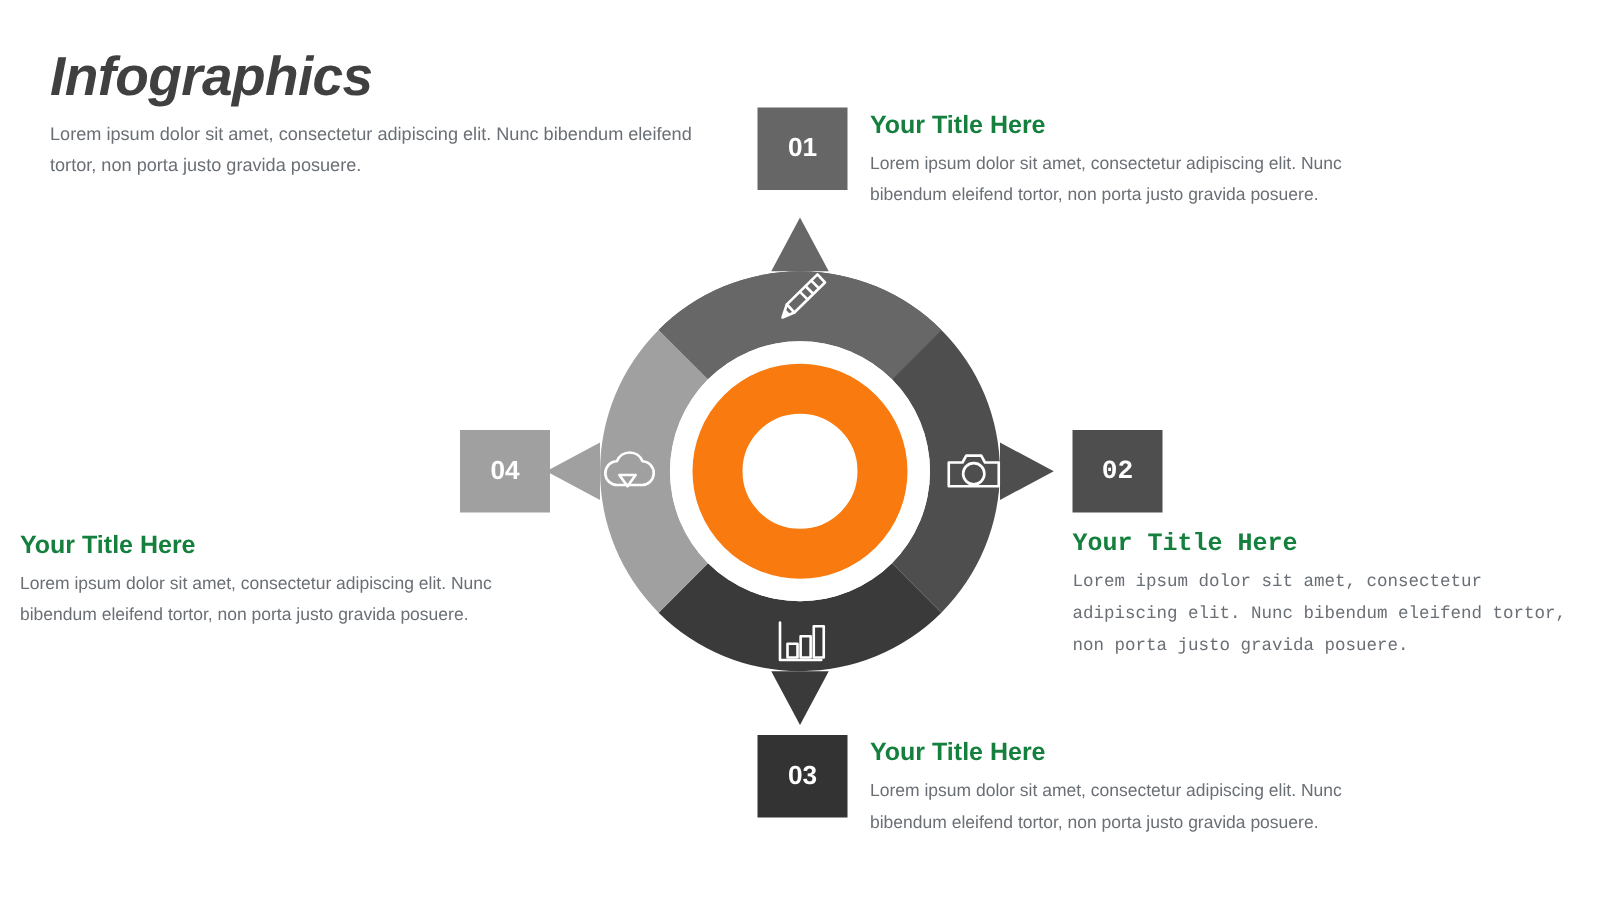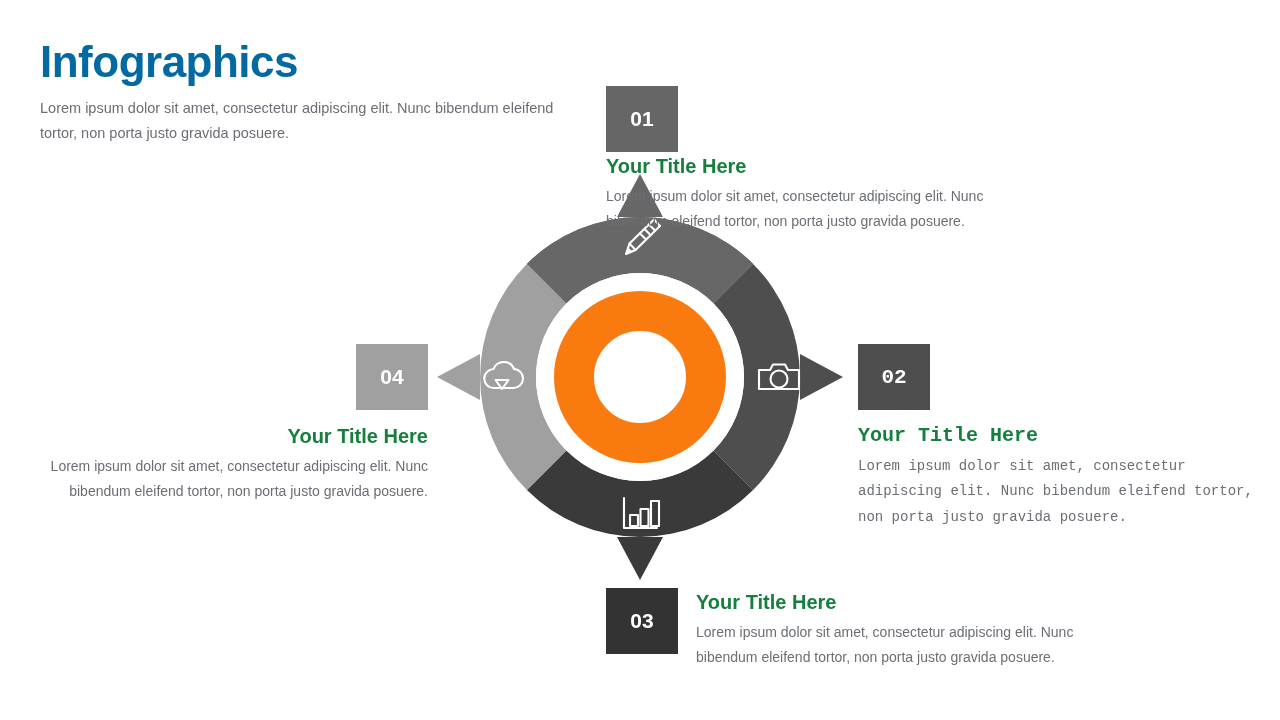--- a/index.html
+++ b/index.html
@@ -18,24 +18,25 @@
   
   #header {
     position: absolute;
     left: 40px;
     top: 38px;
     width: 520px;
   }
   #page-title {
     font-size: 44px;
     font-weight: bold;
-    color: #0369a1;
+    color: #404040;
     letter-spacing: -0.5px;
     line-height: 1.08;
     margin: 0 0 10px 0;
+    font-style: italic;
   }
   #header-desc {
     font-size: 14.5px;
     color: #6a6f75;
     line-height: 1.78;
     margin: 0;
   }
 
   
   #wheel {
@@ -91,21 +92,20 @@
     line-height: 1.82;
     margin: 0;
   }
 
   
   #block-01 {
     left: 606px;
     top: 86px;
     display: flex;
     align-items: flex-start;
-    flex-direction: column;
   }
   #block-01 .badge { margin-right: 18px; }
   #block-01 .blk-body { width: 410px; padding-top: 2px; }
 
   
   #block-02 {
     left: 858px;
     top: 344px;
     width: 420px;
     font-family: Liberation Mono, monospace;
@@ -118,24 +118,23 @@
     left: 606px;
     top: 588px;
     display: flex;
     align-items: flex-start;
   }
   #block-03 .badge { margin-right: 18px; }
   #block-03 .blk-body { width: 410px; padding-top: 2px; }
 
   
   #block-04 {
-    left: 4px;
+    left: 16px;
     top: 344px;
     width: 424px;
-    text-align: right;
   }
   #block-04 .badge {
     margin-left: auto;
     margin-bottom: 14px;
   }
   #block-04 .blk-body { width: 424px; }
 </style>
 </head>
 <body>
 

